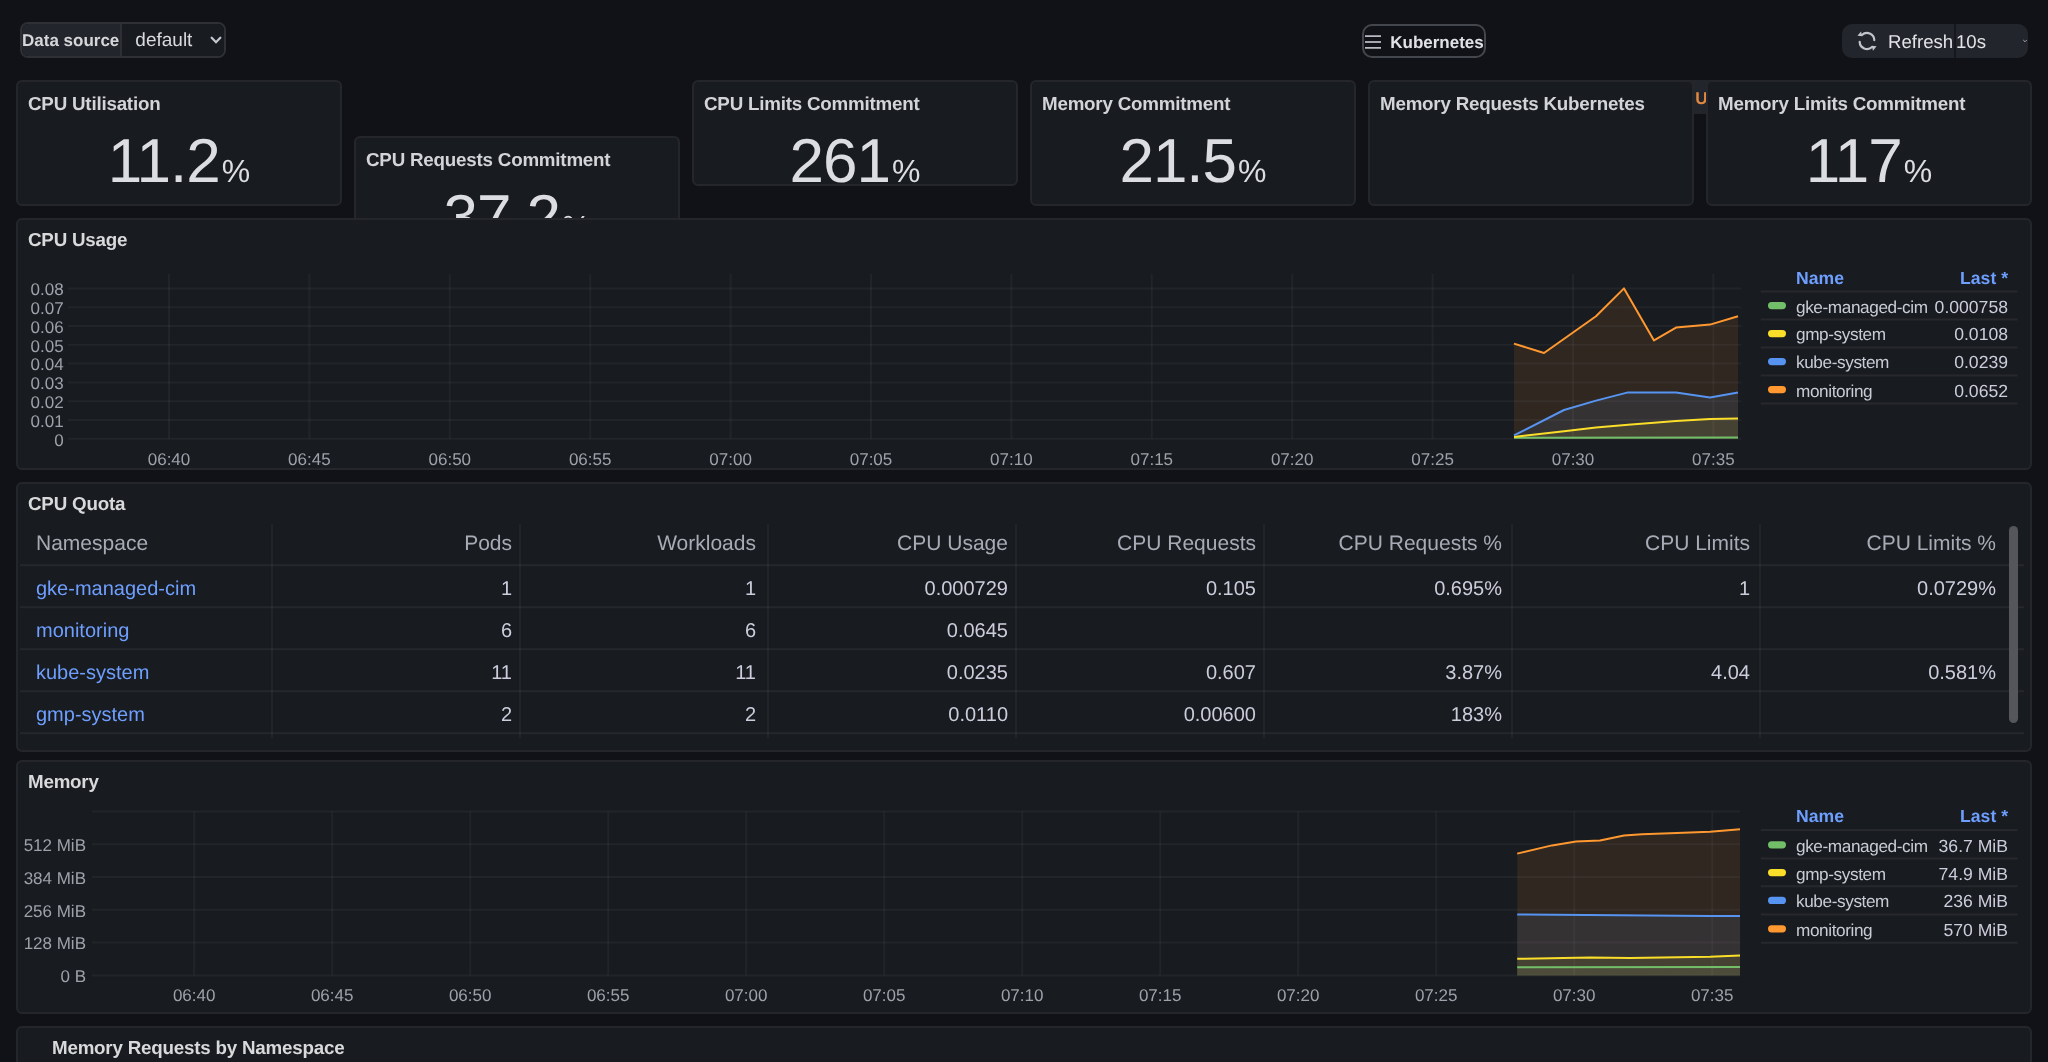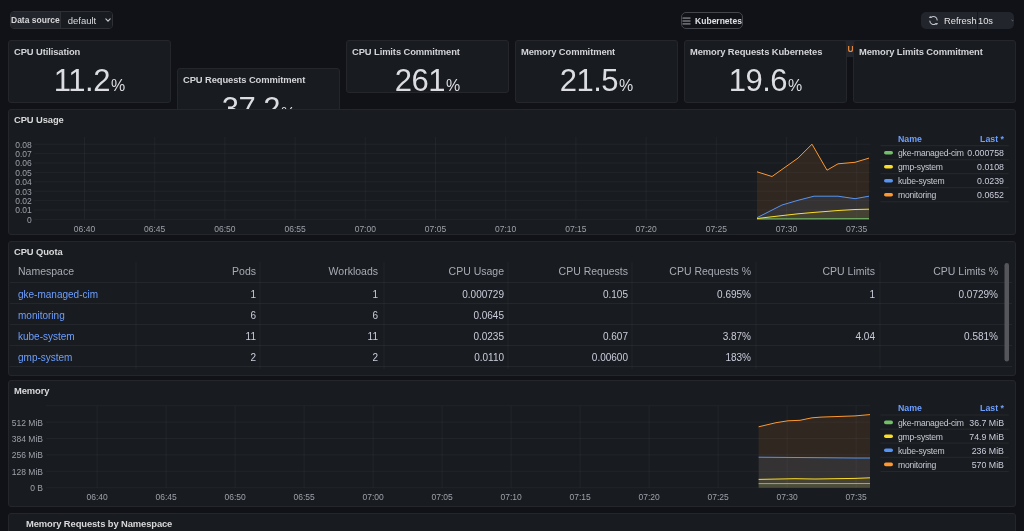--- a/index.html
+++ b/index.html
@@ -109,24 +109,24 @@
 <div class="panel" style="left:346px; top:40px; width:163px; height:53px;">
   <div class="stitle">CPU Limits Commitment</div>
   <div class="statval"><span class="num">261</span><span class="pct">%</span></div>
 </div>
 <div class="panel" style="left:515px; top:40px; width:163px; height:63px;">
   <div class="stitle">Memory Commitment</div>
   <div class="statval"><span class="num">21.5</span><span class="pct">%</span></div>
 </div>
 <div class="panel" style="left:684px; top:40px; width:163px; height:63px;">
   <div class="stitle">Memory Requests Kubernetes</div>
-  <div class="statval"><span class="num">19.6</span><span class="pct">%</span></div>
 </div>
 <div class="panel" style="left:853px; top:40px; width:163px; height:63px;">
   <div class="stitle">Memory Limits Commitment</div>
+  <div class="statval"><span class="num">117</span><span class="pct">%</span></div>
 </div>
 
 <div id="stats"></div>
 
 <div class="panel" id="cpu-usage" style="left:8px; top:109px; width:1008px; height:126px;">
   <div class="ptitle" style="top:4px;">CPU Usage</div>
   <svg width="1006" height="124" style="position:absolute; left:0; top:0;">
     <g stroke="rgba(204,204,220,0.055)" stroke-width="1">
       <line x1="25" y1="109.4" x2="861.6" y2="109.4"></line>
       <line x1="25" y1="100" x2="861.6" y2="100"></line>

